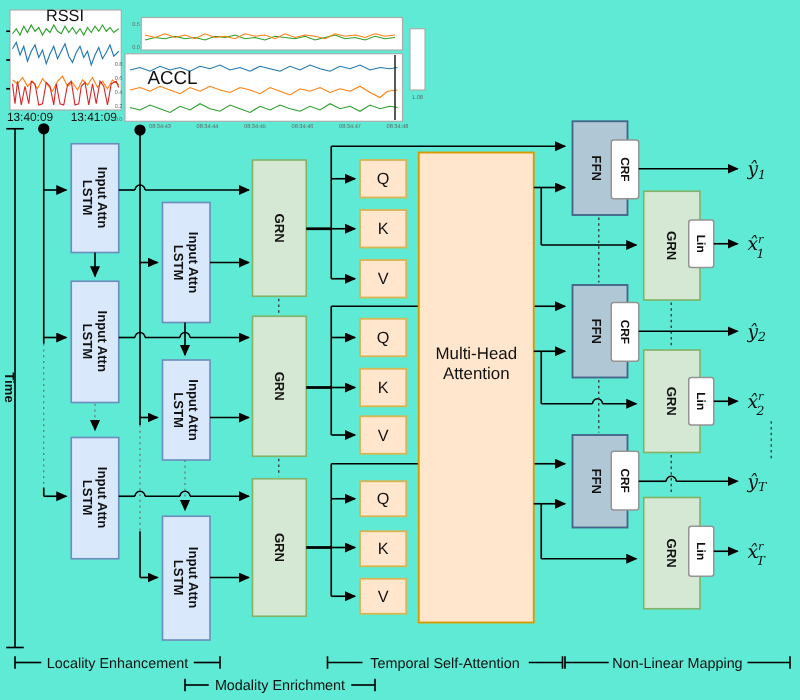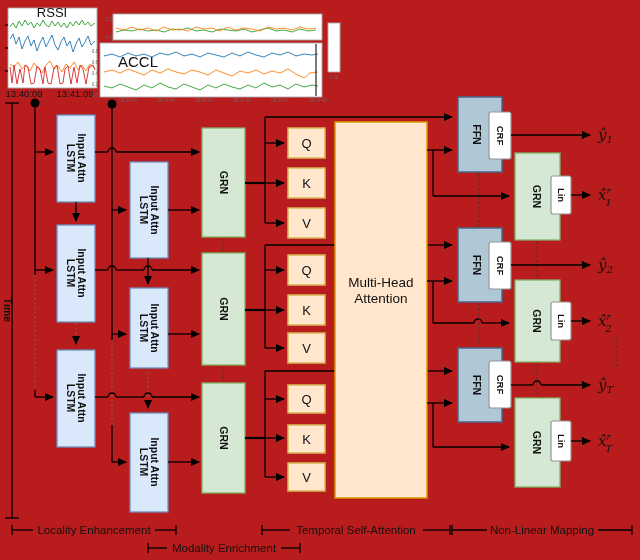--- a/index.html
+++ b/index.html
@@ -1,16 +1,16 @@
 <!DOCTYPE html>
 <html><head>
 <meta charset="utf-8">
 <style>
   html,body{margin:0;padding:0;background:#fff;}
-  #stage{position:relative;width:640px;height:560px;background:#b91c1c;overflow:hidden;}
+  #stage{position:relative;width:640px;height:560px;background:#5eead4;overflow:hidden;}
   svg{display:block;}
   text{font-family:"Liberation Sans","DejaVu Sans",sans-serif;fill:#111;}
   .box-lstm{fill:#dae8fc;stroke:#6c8ebf;stroke-width:1.3;}
   .box-grn{fill:#d5e8d4;stroke:#82b366;stroke-width:1.3;}
   .box-qkv{fill:#ffe6cc;stroke:#d6b656;stroke-width:1.5;}
   .box-mha{fill:#ffe6cc;stroke:#d79b00;stroke-width:1.5;}
   .box-ffn{fill:#b0c7d6;stroke:#45678a;stroke-width:1.5;}
   .box-io{fill:#ffffff;stroke:#949494;stroke-width:1.2;}
   .frame{fill:#ffffff;stroke:#aaaaaa;stroke-width:0.9;}
   .ln{stroke:#000;stroke-width:1.3;fill:none;}

